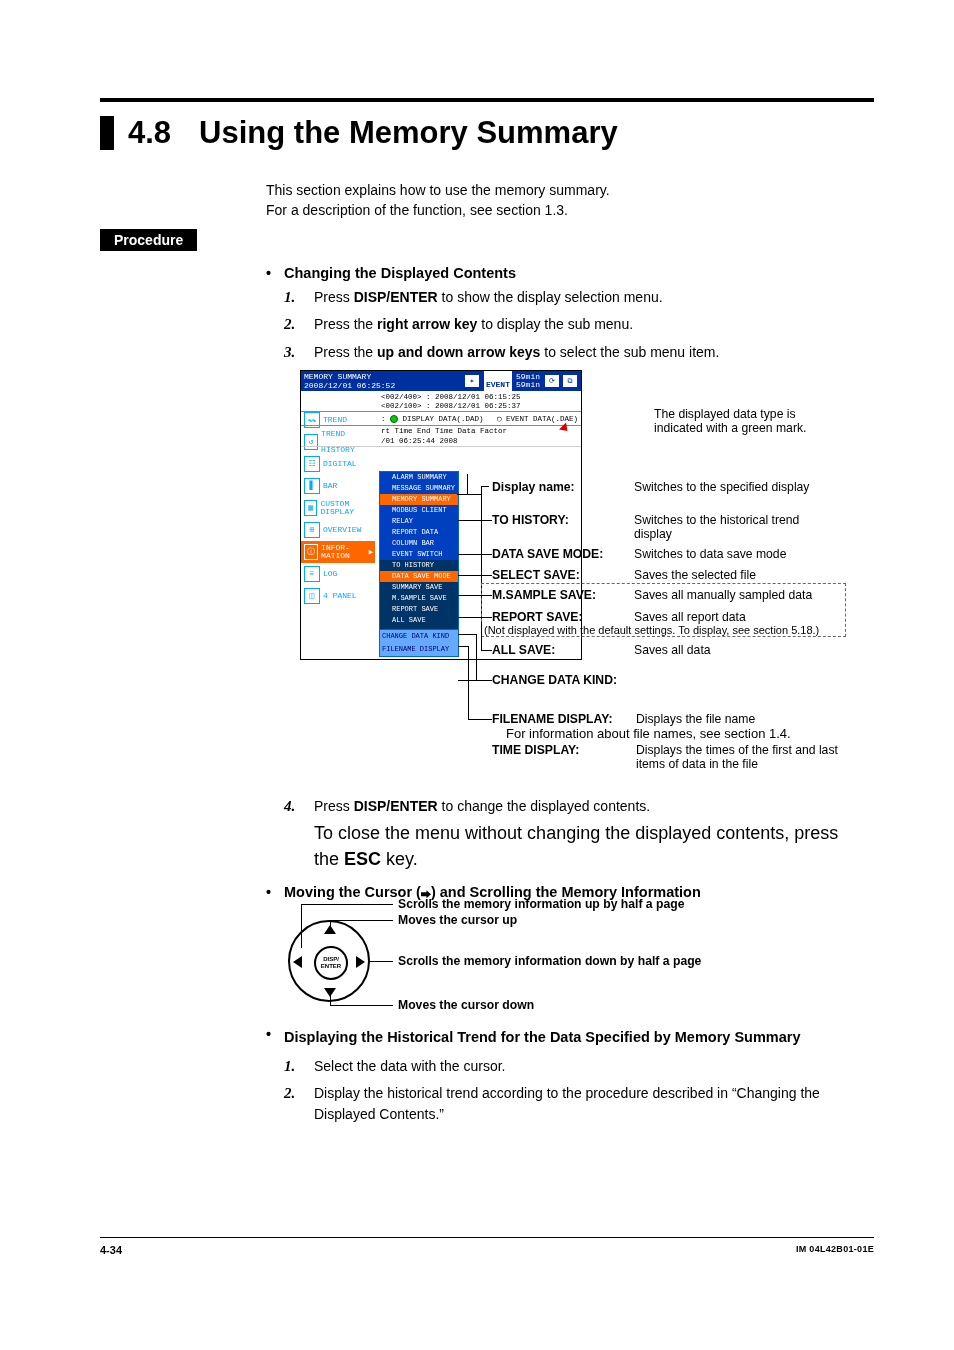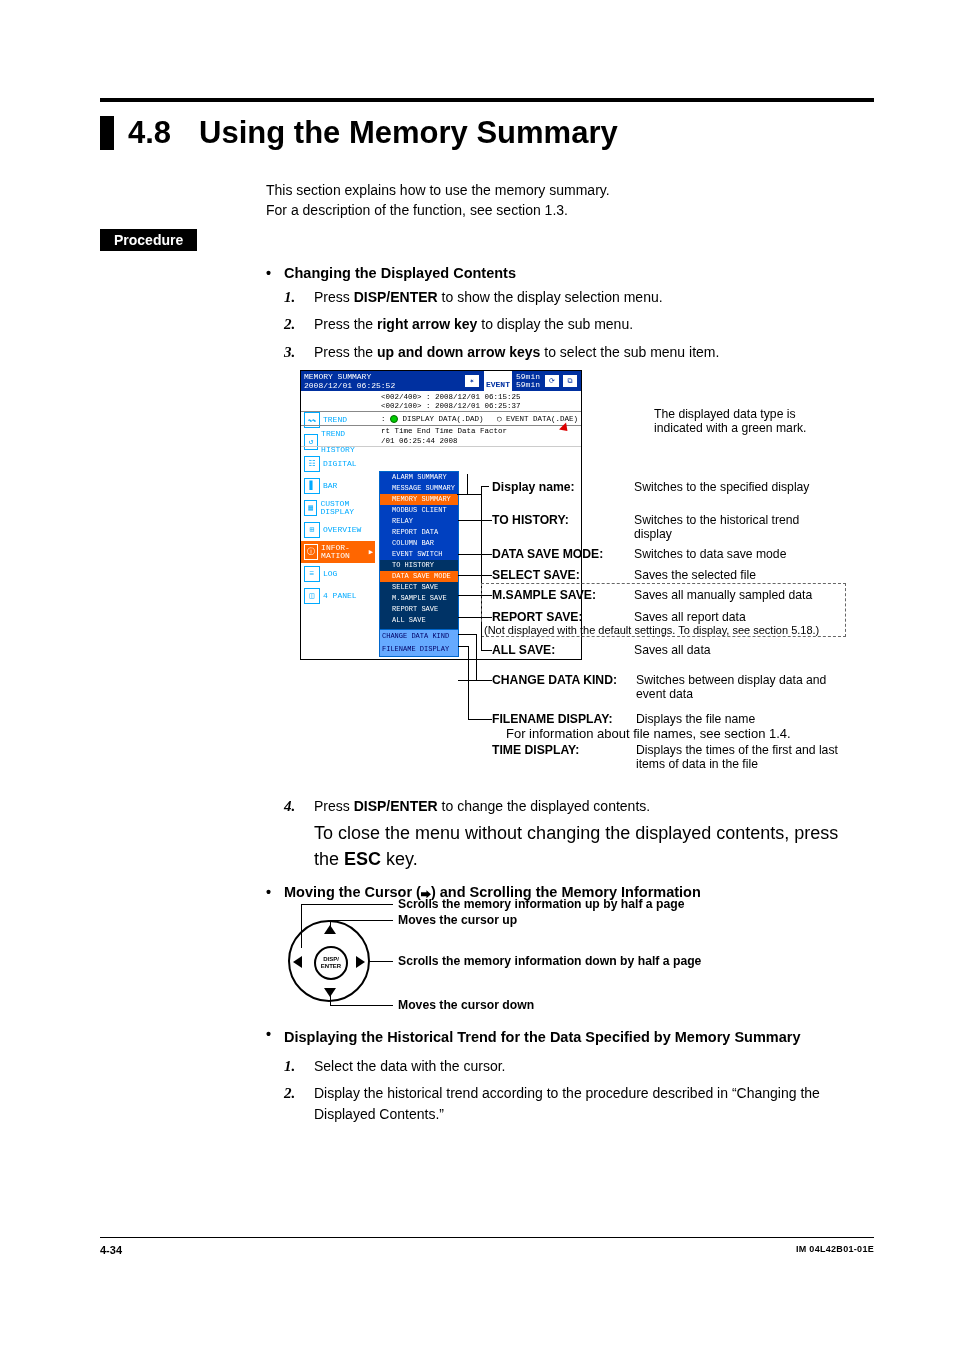--- a/index.html
+++ b/index.html
@@ -358,21 +358,21 @@
         <div>ALARM SUMMARY</div>
         <div>MESSAGE SUMMARY</div>
         <div class="hl">MEMORY SUMMARY</div>
         <div>MODBUS CLIENT</div>
         <div>RELAY</div>
         <div>REPORT DATA</div>
         <div>COLUMN BAR</div>
         <div>EVENT SWITCH</div>
         <div style="background:#036">TO HISTORY</div>
         <div class="hl">DATA SAVE MODE</div>
-        <div style="background:#036">SELECT SAVE</div>
+        <div style="background:#036">SUMMARY SAVE</div>
         <div style="background:#036">M.SAMPLE SAVE</div>
         <div style="background:#036">REPORT SAVE</div>
         <div style="background:#036">ALL SAVE</div>
         <div class="down">▼</div>
       </div>
       <div class="popup2">
         <div>CHANGE DATA KIND</div>
         <div>FILENAME DISPLAY</div>
       </div>
     </div>
@@ -416,21 +416,20 @@
 
     <div class="lead" style="left:197px; top:280px; width:11px;"></div>
     <div class="lead-v" style="left:197px; top:252px; height:28px;"></div>
     <div class="lbl" style="left:208px; top:273px;"><b>ALL SAVE:</b></div>
     <div class="lbl" style="left:350px; top:273px;">Saves all data</div>
 
     <div class="lead" style="left:174px; top:310px; width:34px;"></div>
     <div class="lead-v" style="left:192px; top:264px; height:46px;"></div>
     <div class="lead" style="left:174px; top:264px; width:18px;"></div>
     <div class="lbl" style="left:208px; top:303px;"><b>CHANGE DATA KIND:</b></div>
-    <div class="lbl" style="left:352px; top:303px; width:210px;"><span>Switches between display data and event data</span></div>
 
     <div class="lead" style="left:174px; top:276px; width:10px;"></div>
     <div class="lead-v" style="left:184px; top:276px; height:73px;"></div>
     <div class="lead" style="left:184px; top:349px; width:24px;"></div>
     <div class="lbl" style="left:208px; top:342px;"><b>FILENAME DISPLAY:</b></div>
     <div class="lbl" style="left:352px; top:342px;">Displays the file name</div>
     <div class="lbl" style="left:222px; top:357px; font-size:13px;text-align:center;">For information about file names, see section 1.4.</div>
 
     <div class="lbl" style="left:208px; top:373px;"><b>TIME DISPLAY:</b></div>
     <div class="lbl" style="left:352px; top:373px; width:210px;">Displays the times of the first and last items of data in the file</div>

